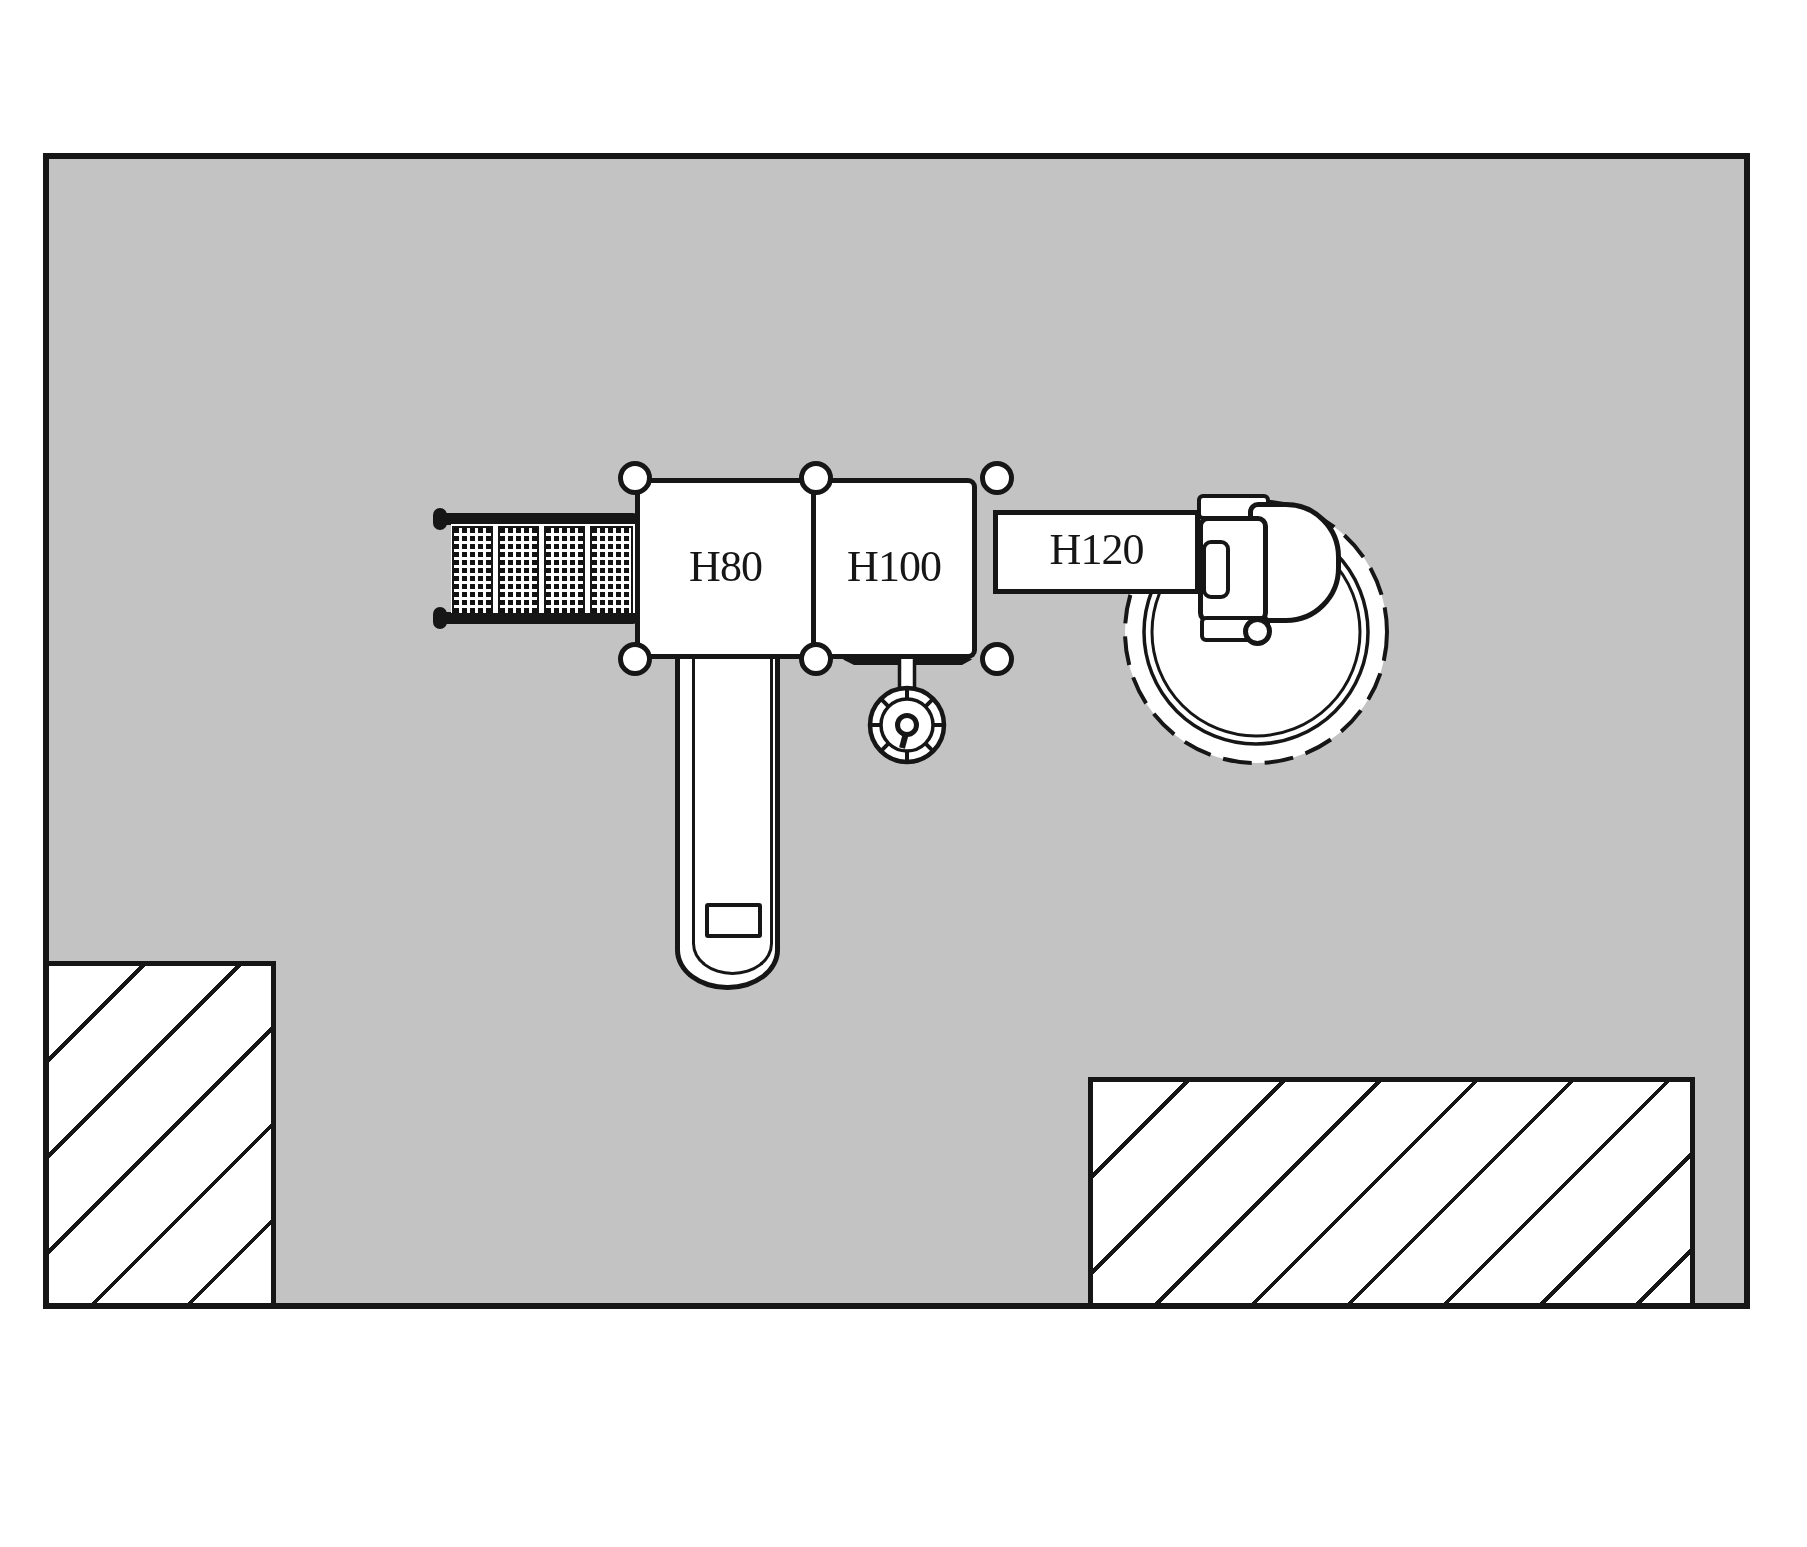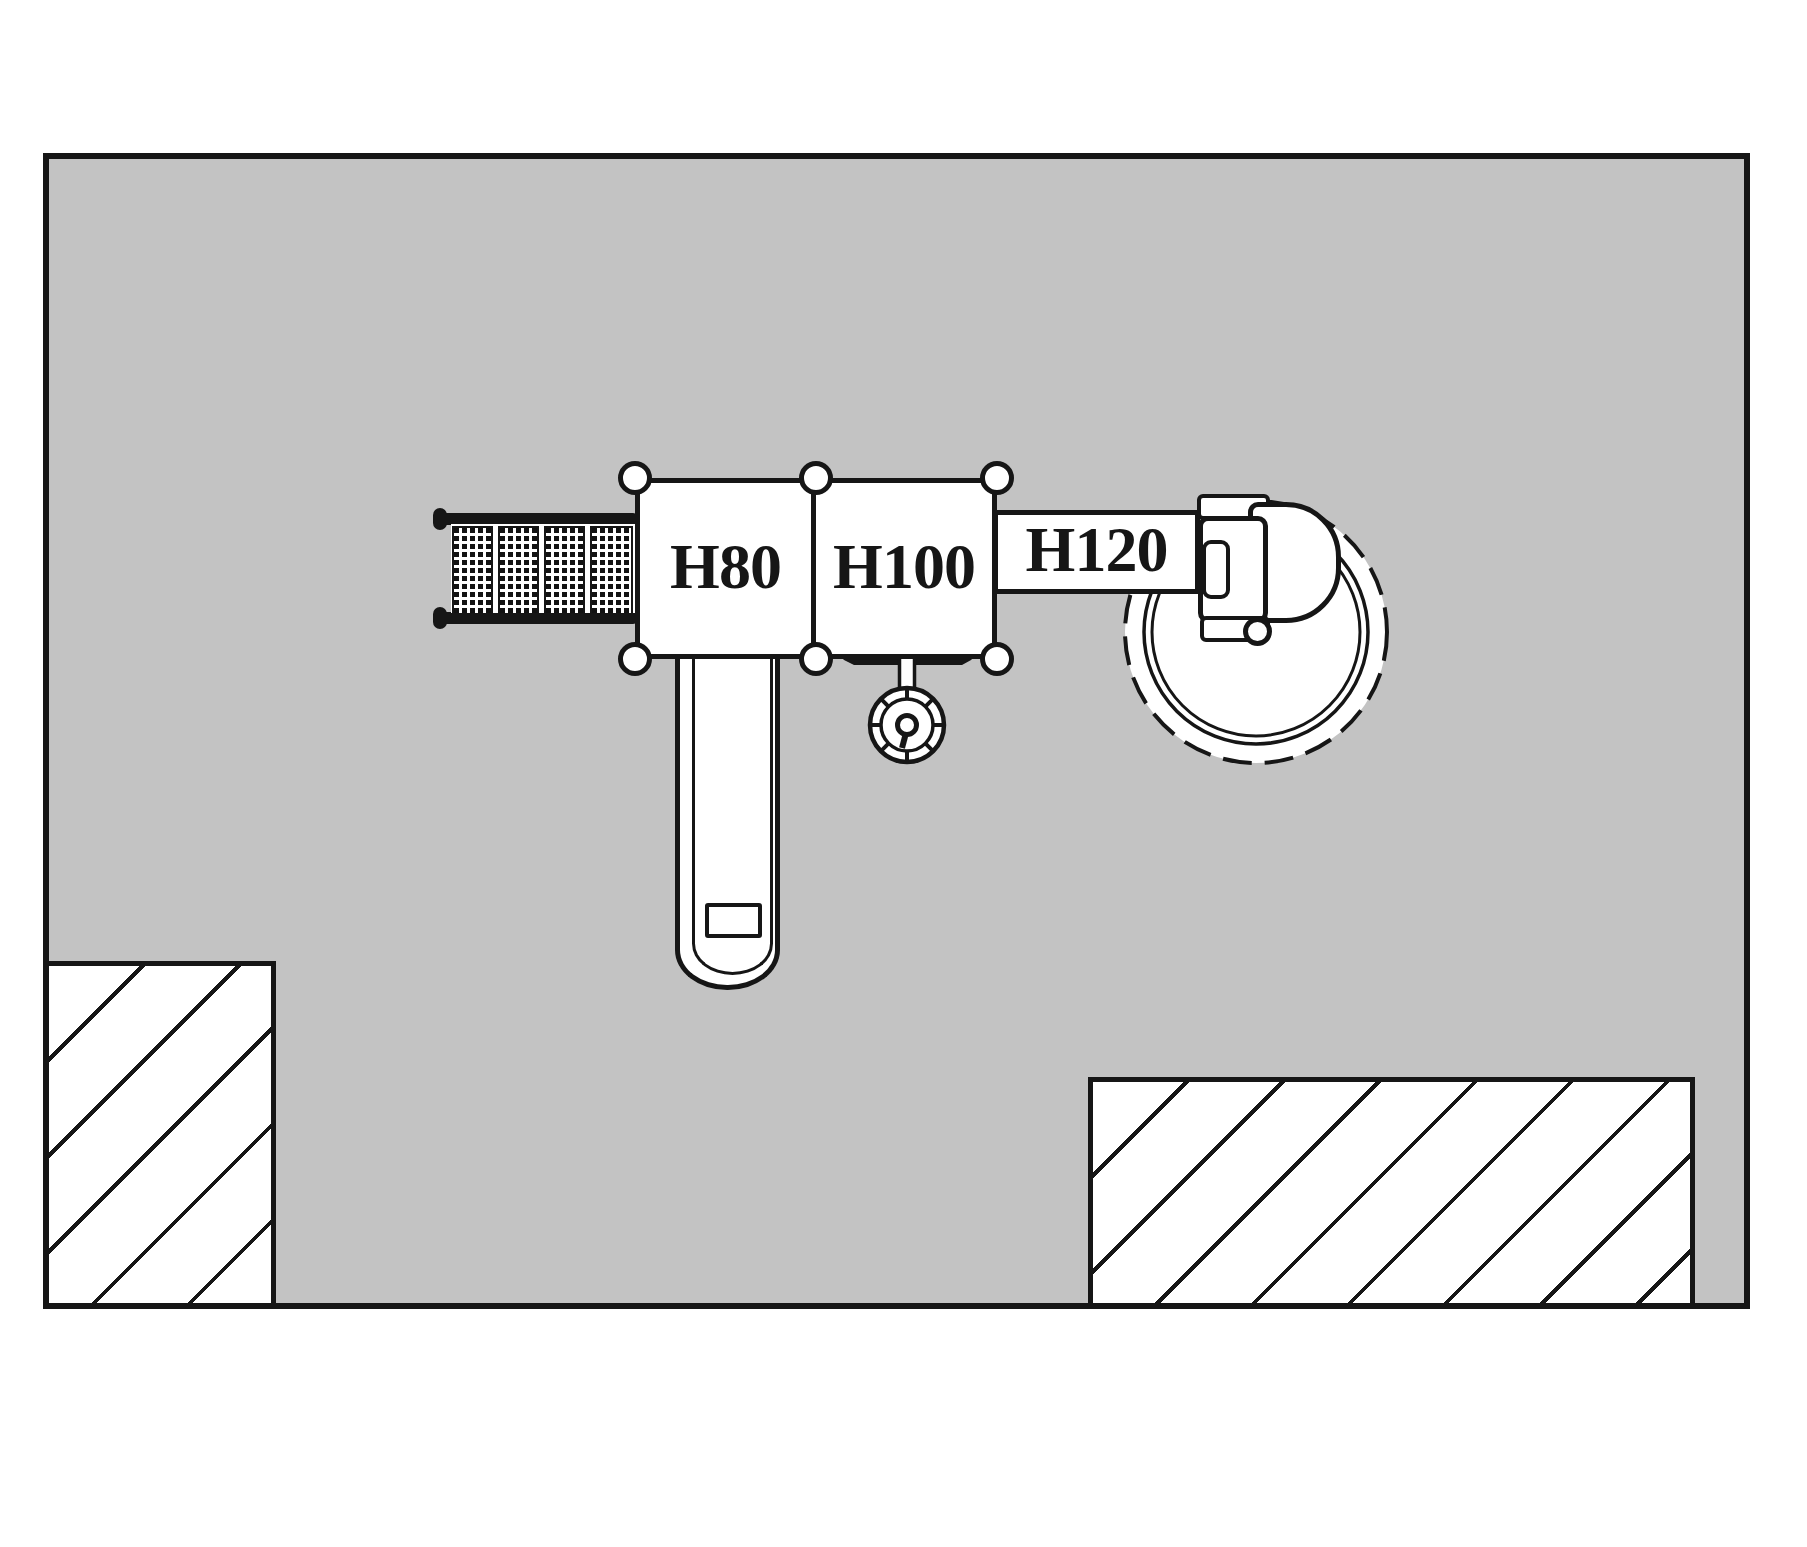--- a/index.html
+++ b/index.html
@@ -77,23 +77,23 @@
   #hood-notch{left:1202px;top:540px;width:28px;height:59px;border-width:4px;border-radius:9px;z-index:8;}
   #hood-botcap{left:1200px;top:616px;width:70px;height:26px;border-width:4px;border-radius:6px;z-index:8;}
   #hood-knob{left:1243px;top:617px;width:29px;height:29px;border-width:5px;border-radius:50%;z-index:9;}
 
   
   .platform{
     background:var(--paper);border:5px solid var(--ink);border-radius:9px;z-index:10;
     display:flex;align-items:center;justify-content:center;
   }
   #plat-h80{left:635px;top:478px;width:181px;height:181px;}
-  #plat-h100{left:816px;top:478px;width:181px;height:181px;border-left:none;border-top-left-radius:0;border-bottom-left-radius:0;}
+  #plat-h100{left:816px;top:478px;width:161px;height:181px;border-left:none;border-top-left-radius:0;border-bottom-left-radius:0;}
   .plat-label{
-    font-size:64px;font-weight:700;color:var(--ink);letter-spacing:-1px;line-height:1;
+    font-size:44px;font-weight:400;color:var(--ink);letter-spacing:-1px;line-height:1;
     transform:translateY(-2px);
   }
 
   
   .knob{
     width:34px;height:34px;border:5px solid var(--ink);border-radius:50%;
     background:var(--paper);z-index:11;
   }
 </style>
 </head>

